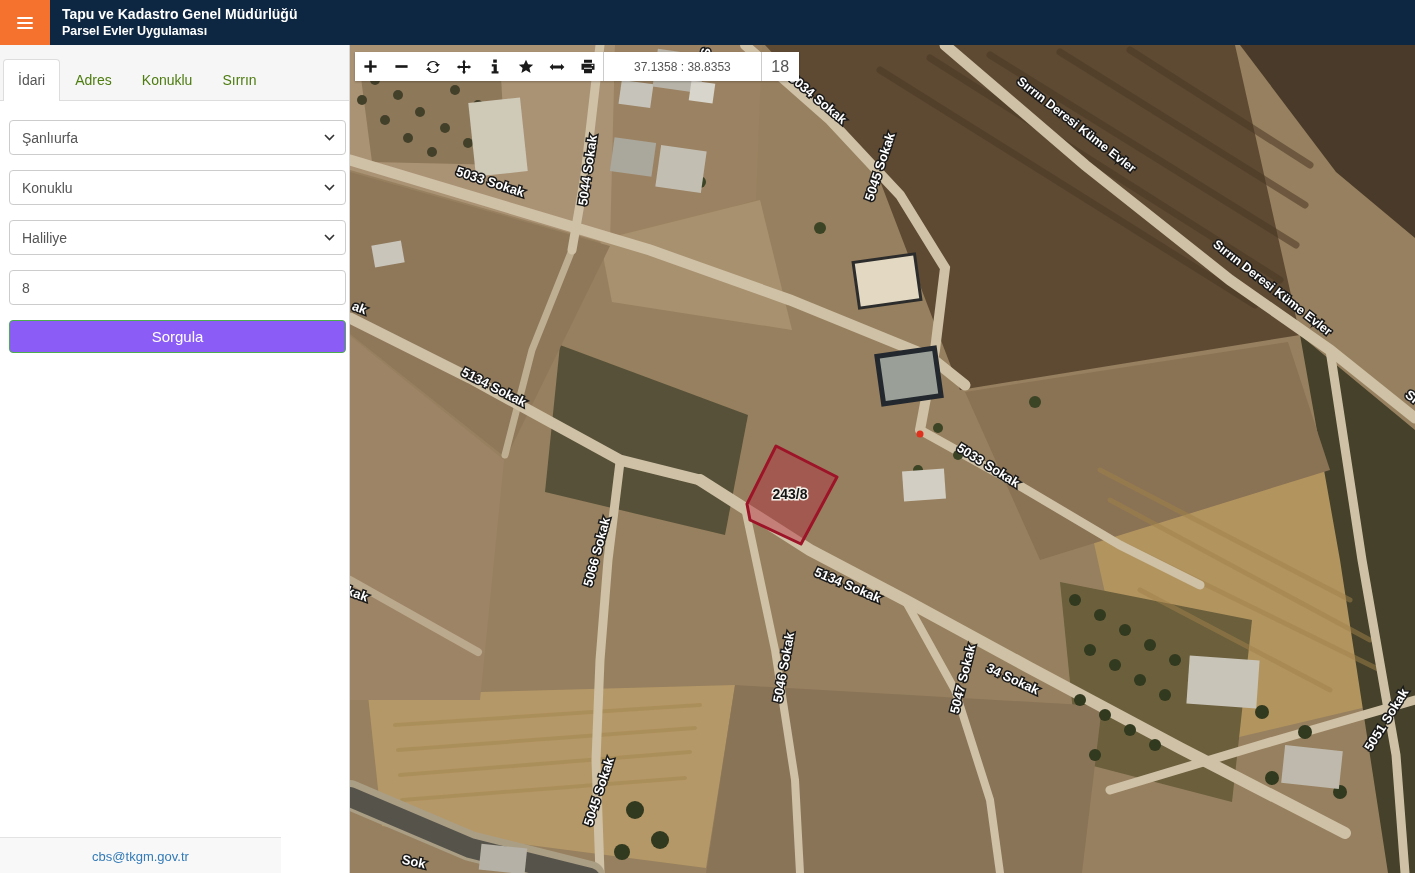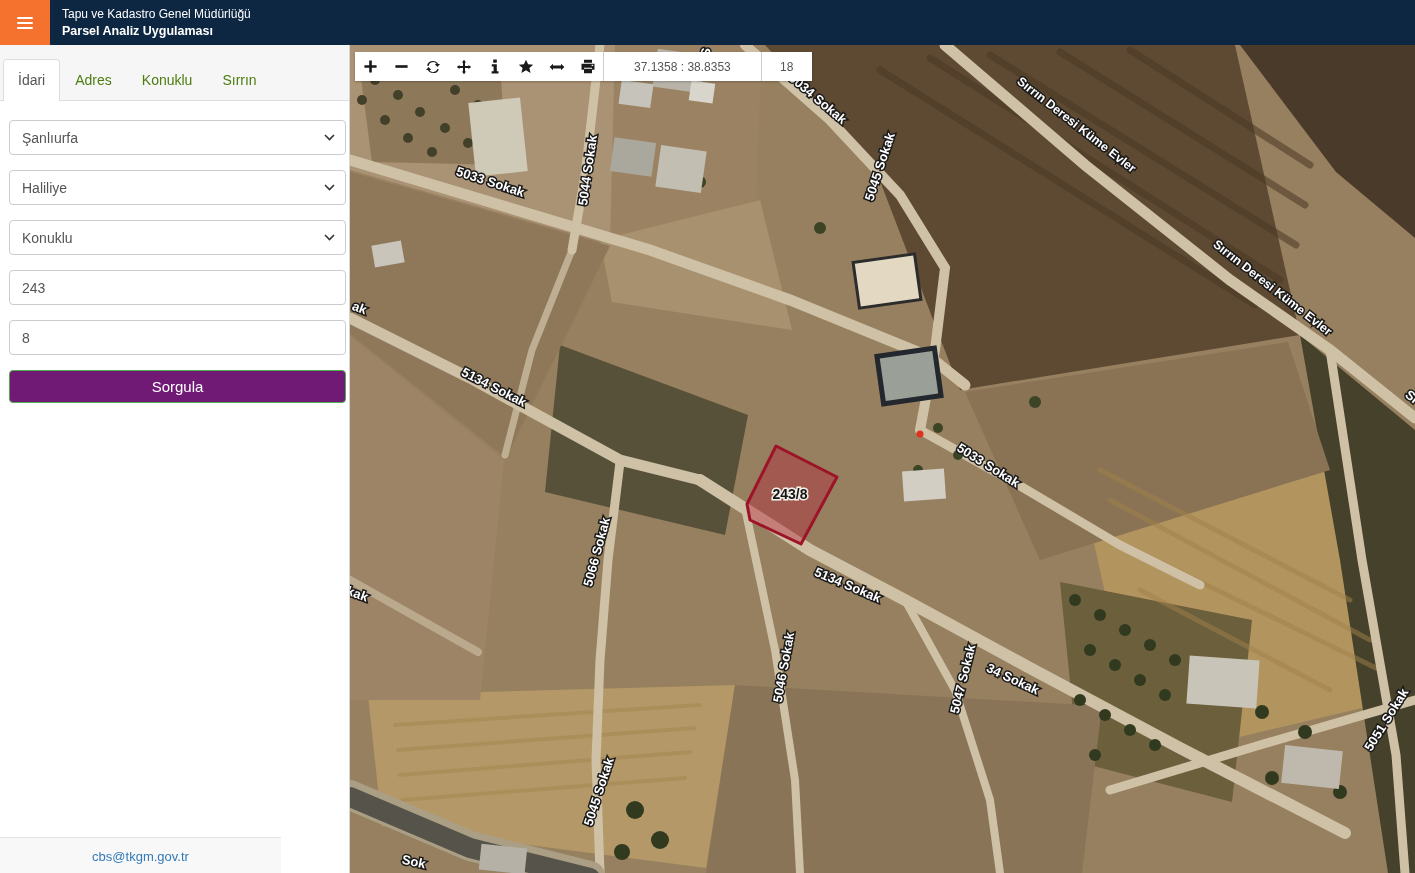--- a/index.html
+++ b/index.html
@@ -7,58 +7,58 @@
               font-family:"Liberation Sans", sans-serif; }
   .stage { position:relative; width:1415px; height:873px; }
 
   
   .header { position:absolute; left:0; top:0; width:1415px; height:45px; background:#0d2642; }
   .menu-btn { position:absolute; left:0; top:0; width:50px; height:45px; background:#f4722e;
               border:none; cursor:pointer; display:flex; align-items:center; justify-content:center; }
   .menu-btn .bars { width:16px; }
   .menu-btn .bars span { display:block; height:2px; background:#fff; margin:3px 0; border-radius:1px; }
   .titles { position:absolute; left:62px; top:6px; color:#fff; }
-  .titles .t1 { font-size:12px; font-weight:normal; line-height:17px; }
+  .titles .t1 { font-size:14px; font-weight:bold; line-height:17px; }
   .titles .t2 { font-size:12.5px; font-weight:bold; line-height:17px; }
 
   
   .sidebar { position:absolute; left:0; top:45px; width:350px; height:828px; background:#fff;
              border-right:1px solid #d5d5d5; }
   .tabbar { position:relative; height:56px; background:#f6f6f6; border-bottom:1px solid #ddd;
             display:flex; align-items:flex-end; padding-left:3px; }
   .tab { font-size:14px; color:#4d7c0f; padding:12px 14px 13px 14px; cursor:pointer;
          border:1px solid transparent; border-bottom:none; background:transparent;
          position:relative; top:1px; }
   .tab.active { background:#fff; color:#555; border-color:#ddd; border-radius:4px 4px 0 0; }
   .form { padding:19px 3px 0 9px; }
   .ctl { position:relative; margin-bottom:15px; }
   .ctl select, .ctl input {
       width:100%; height:35px; border:1px solid #ccc; border-radius:4px; background:#fff;
       font-family:"Liberation Sans", sans-serif; font-size:14px; color:#555;
       padding:0 12px; appearance:none; -webkit-appearance:none; -moz-appearance:none; }
   .ctl .chev { position:absolute; right:11px; top:14px; pointer-events:none; }
-  .btn-sorgula { width:100%; height:33px; background:#701a75; border:1px solid #4cae4c;
+  .btn-sorgula { width:100%; height:33px; background:#8b5cf6; border:1px solid #4cae4c;
       border-radius:4px; color:#fff; font-size:15px; font-family:"Liberation Sans", sans-serif;
       cursor:pointer; }
   .side-footer { position:absolute; left:0; bottom:0; width:281px; height:36px;
       background:#f8f8f8; border-top:1px solid #e3e3e3; text-align:center; line-height:35px; }
   .side-footer a { color:#337ab7; font-size:13px; text-decoration:none; cursor:pointer; }
 
   
   .map { position:absolute; left:350px; top:45px; width:1065px; height:828px; background:#9a8266; }
   .map svg.terrain { position:absolute; left:0; top:0; }
   .map-toolbar { position:absolute; left:5px; top:7px; height:29px; background:#fff;
       display:flex; align-items:stretch; box-shadow:0 1px 2px rgba(0,0,0,.25); }
   .tool-btn { width:31px; border:none; background:#fff; display:flex; align-items:center;
       justify-content:center; cursor:pointer; padding:0; }
   .tool-btn svg { display:block; }
   .coord-box { border-left:1px solid #ccc; display:flex; align-items:center; padding:0 30px;
       font-size:12px; color:#555; }
-  .zoom-box { border-left:1px solid #ccc; width:51px; display:flex; align-items:center;
-      justify-content:center; font-size:12px; color:#555; }
+  .zoom-box { border-left:1px solid #ccc; width:38px; display:flex; align-items:center;
+      justify-content:center; font-size:16px; color:#555; }
 
   .street-label { font-family:"Liberation Sans", sans-serif; font-size:13px; font-weight:bold;
       fill:#fff; stroke:#1a1a1a; stroke-width:3px; paint-order:stroke; text-anchor:middle; }
   .street-label.small { font-size:12.5px; }
   .parcel-label { font-family:"Liberation Sans", sans-serif; font-size:14px; font-weight:bold;
       fill:#141414; stroke:#f4f0ea; stroke-width:3px; paint-order:stroke; text-anchor:middle; }
 </style>
 </head>
 <body>
 
@@ -67,21 +67,21 @@
   <div class="header">
     <button class="menu-btn">
       <span class="bars">
           <span></span>
           <span></span>
           <span></span>
         </span>
     </button>
     <div class="titles">
       <div class="t1">Tapu ve Kadastro Genel Müdürlüğü</div>
-      <div class="t2">Parsel Analiz Uygulaması</div>
+      <div class="t2">Parsel Evler Uygulaması</div>
     </div>
   </div>
 
   <div class="sidebar">
     <div class="tabbar">
       <div class="tab active">İdari</div>
       <div class="tab">Adres</div>
       <div class="tab">Konuklu</div>
       <div class="tab">Sırrın</div>
     </div>
@@ -90,36 +90,33 @@
       <div class="ctl">
         <select>
           <option>Şanlıurfa</option>
         </select>
         <svg class="chev" width="11" height="7" viewBox="0 0 11 7">
             <polyline points="1,1 5.5,5.5 10,1" fill="none" stroke="#333" stroke-width="1.6"></polyline>
           </svg>
       </div>
       <div class="ctl">
         <select>
+          <option>Konuklu</option>
+        </select>
+        <svg class="chev" width="11" height="7" viewBox="0 0 11 7">
+            <polyline points="1,1 5.5,5.5 10,1" fill="none" stroke="#333" stroke-width="1.6"></polyline>
+          </svg>
+      </div>
+      <div class="ctl">
+        <select>
           <option>Haliliye</option>
         </select>
         <svg class="chev" width="11" height="7" viewBox="0 0 11 7">
             <polyline points="1,1 5.5,5.5 10,1" fill="none" stroke="#333" stroke-width="1.6"></polyline>
           </svg>
-      </div>
-      <div class="ctl">
-        <select>
-          <option>Konuklu</option>
-        </select>
-        <svg class="chev" width="11" height="7" viewBox="0 0 11 7">
-            <polyline points="1,1 5.5,5.5 10,1" fill="none" stroke="#333" stroke-width="1.6"></polyline>
-          </svg>
-      </div>
-      <div class="ctl">
-        <input type="text" value="243" style="">
       </div>
       <div class="ctl">
         <input type="text" value="8" style="">
       </div>
       <button class="btn-sorgula">Sorgula</button>
     </div>
 
     <div class="side-footer">
       <a>cbs@tkgm.gov.tr</a>
     </div>

